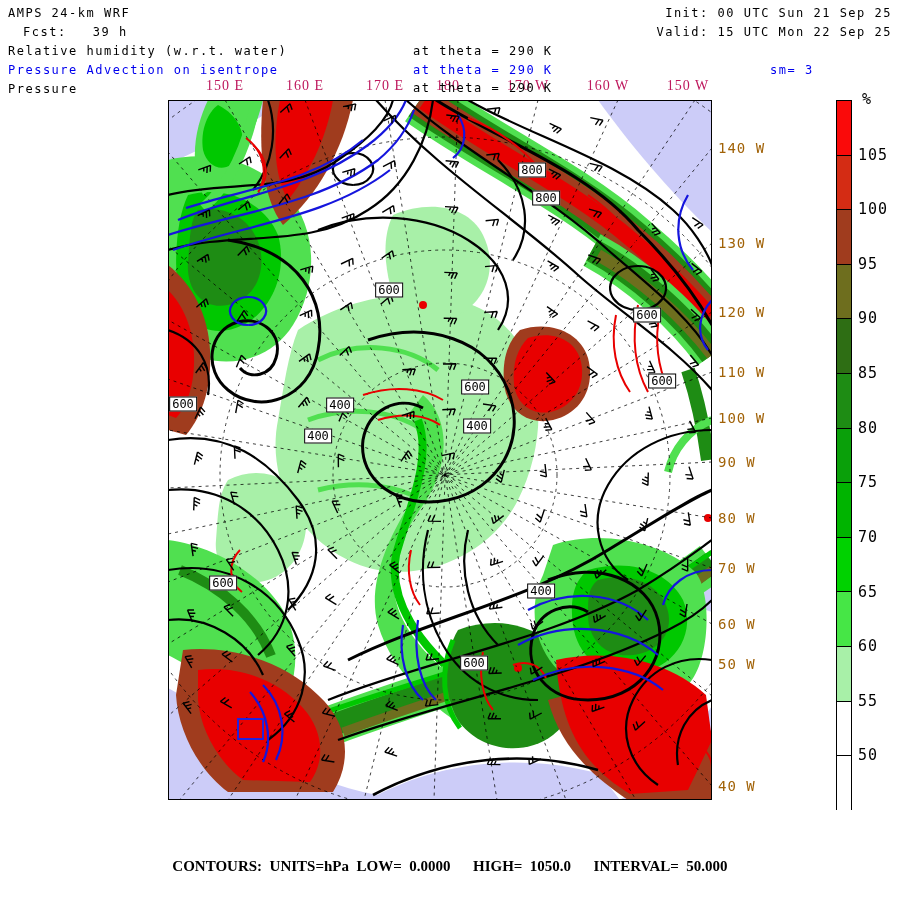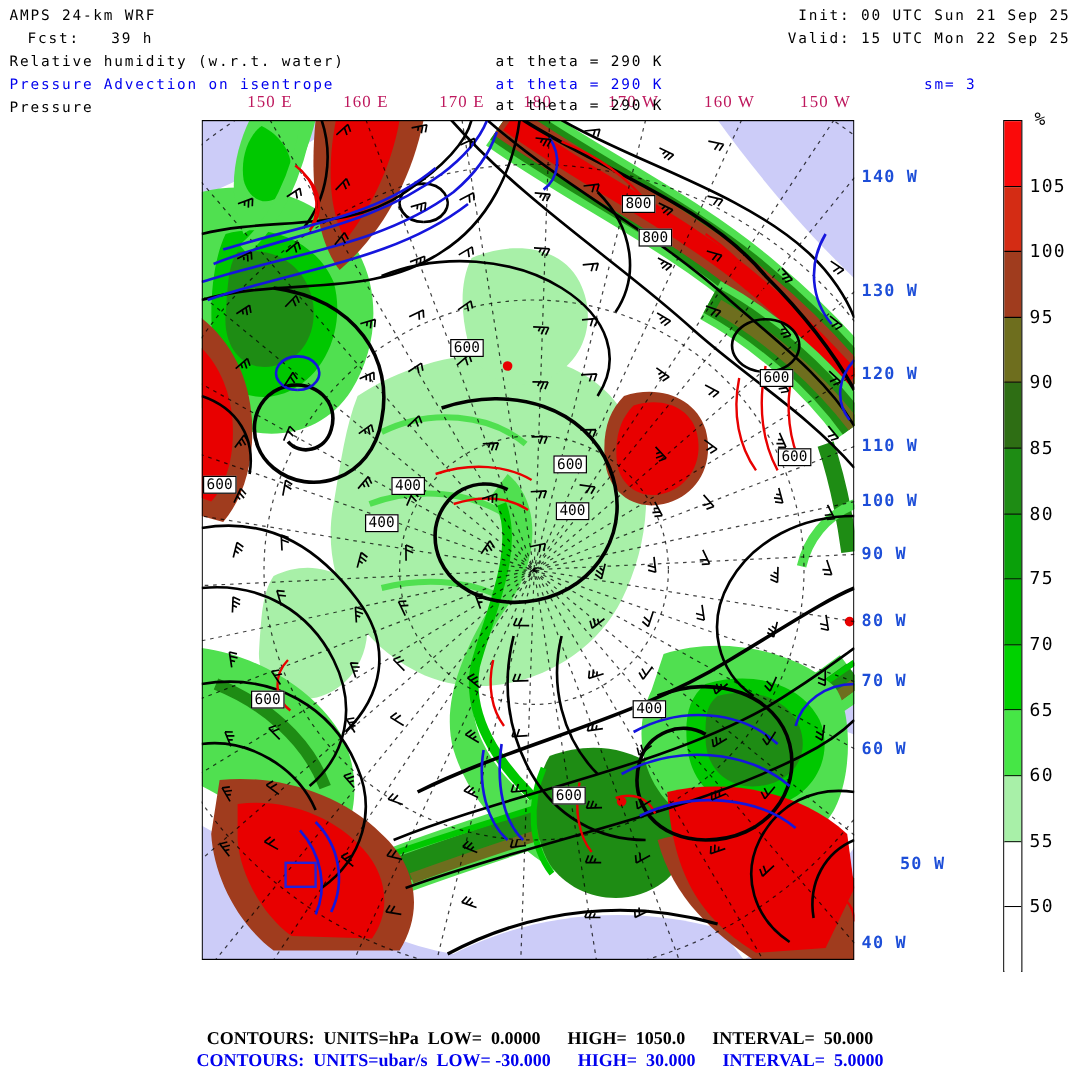--- a/index.html
+++ b/index.html
@@ -1,21 +1,21 @@
 <!DOCTYPE html>
 <html><head>
 <meta charset="utf-8">
 <style>
   html,body{margin:0;padding:0;background:#fff;width:900px;height:900px;overflow:hidden;}
   #canvas{position:relative;width:900px;height:900px;background:#fff;}
   .mono{font-family:"DejaVu Sans Mono",monospace;font-size:12px;letter-spacing:1.5px;white-space:pre;color:#000;line-height:17px;}
   .blue{color:#0000EE;}
   .abs{position:absolute;}
   .axlbl{position:absolute;font-family:Liberation Serif, serif;font-size:14px;letter-spacing:1px;white-space:pre;color:#be185d;transform:translateX(-50%);}
-  .rxlbl{position:absolute;font-family:"DejaVu Sans Mono",monospace;font-size:14px;letter-spacing:1px;white-space:pre;color:#1d4ed8;font-weight:bold;}
+  .rxlbl{position:absolute;font-family:"DejaVu Sans Mono",monospace;font-size:14px;letter-spacing:1px;white-space:pre;color:#a16207;}
   #map-wrap{position:absolute;left:168px;top:100px;width:544px;height:700px;}
   #mapsvg{position:absolute;left:0;top:0;}
   #map-labels{position:absolute;left:0;top:0;width:544px;height:700px;pointer-events:none;}
   .clabel{position:absolute;transform:translate(-50%,-50%);background:#fff;border:1px solid #000;
           font-family:"DejaVu Sans Mono",monospace;font-size:12px;line-height:13px;padding:0 2px;color:#000;}
   #bluebox{position:absolute;left:69px;top:618px;width:23px;height:18px;border:2px solid #2222DD;background:transparent;}
   #colorbar{position:absolute;left:836px;top:100px;width:16px;height:710px;border:1px solid #000;box-sizing:border-box;}
   .cseg{width:100%;border-bottom:1px solid #000;box-sizing:border-box;}
   .cseg:last-child{border-bottom:none;}
   .ctick{position:absolute;left:24px;font-family:"DejaVu Sans Mono",monospace;font-size:15px;letter-spacing:1px;color:#000;transform:translateY(-50%);}
@@ -56,21 +56,21 @@
   <div id="right-axis">
       <div class="rxlbl" style="left: 718px; top: 140px;">140 W</div>
       <div class="rxlbl" style="left: 718px; top: 235px;">130 W</div>
       <div class="rxlbl" style="left: 718px; top: 304px;">120 W</div>
       <div class="rxlbl" style="left: 718px; top: 364px;">110 W</div>
       <div class="rxlbl" style="left: 718px; top: 410px;">100 W</div>
       <div class="rxlbl" style="left: 718px; top: 454px;">90 W</div>
       <div class="rxlbl" style="left: 718px; top: 510px;">80 W</div>
       <div class="rxlbl" style="left: 718px; top: 560px;">70 W</div>
       <div class="rxlbl" style="left: 718px; top: 616px;">60 W</div>
-      <div class="rxlbl" style="left: 718px; top: 712px; margin-left: 32px;">50 W</div>
+      <div class="rxlbl" style="left: 718px; top: 656px;">50 W</div>
       <div class="rxlbl" style="left: 718px; top: 778px;">40 W</div>
     </div>
 
   <div id="map-wrap">
   <svg id="mapsvg" width="544" height="700" viewBox="0 0 544 700" xmlns="http://www.w3.org/2000/svg">
     <rect x="0" y="0" width="544" height="700" fill="#ffffff"></rect>
 
     <g fill="#CCCCF8">
       <path d="M0,0 L118,0 C82,26 44,44 0,64 Z"></path>
       <path d="M430,0 L544,0 L544,132 C502,92 460,42 430,0 Z"></path>
@@ -691,21 +691,20 @@
       <div class="cseg" style="height: 54.6154px; background: rgb(0, 210, 0);"></div>
       <div class="cseg" style="height: 54.6154px; background: rgb(70, 230, 70);"></div>
       <div class="cseg" style="height: 54.6154px; background: rgb(168, 240, 168);"></div>
       <div class="cseg" style="height: 54.6154px; background: rgb(255, 255, 255);"></div>
       <div class="cseg" style="height: 54.6154px; background: rgb(255, 255, 255);"></div>
     </div>
   <div id="cbar-unit">%</div>
   <div id="cbar-ticks"></div>
 
   <div class="footline" style="top:858px;color:#000;">CONTOURS:  UNITS=hPa  LOW=  0.0000      HIGH=  1050.0      INTERVAL=  50.000</div>
-  <div class="footline" style="top:876px;color:#0000EE;">CONTOURS:  UNITS=ubar/s  LOW= -30.000      HIGH=  30.000      INTERVAL=  5.0000</div>
 <div class="ctick" style="left: 858px; top: 154.615px; position: absolute;">105</div>
     <div class="ctick" style="left: 858px; top: 209.231px; position: absolute;">100</div>
     <div class="ctick" style="left: 858px; top: 263.846px; position: absolute;">95</div>
     <div class="ctick" style="left: 858px; top: 318.462px; position: absolute;">90</div>
     <div class="ctick" style="left: 858px; top: 373.077px; position: absolute;">85</div>
     <div class="ctick" style="left: 858px; top: 427.692px; position: absolute;">80</div>
     <div class="ctick" style="left: 858px; top: 482.308px; position: absolute;">75</div>
     <div class="ctick" style="left: 858px; top: 536.923px; position: absolute;">70</div>
     <div class="ctick" style="left: 858px; top: 591.538px; position: absolute;">65</div>
     <div class="ctick" style="left: 858px; top: 646.154px; position: absolute;">60</div>

